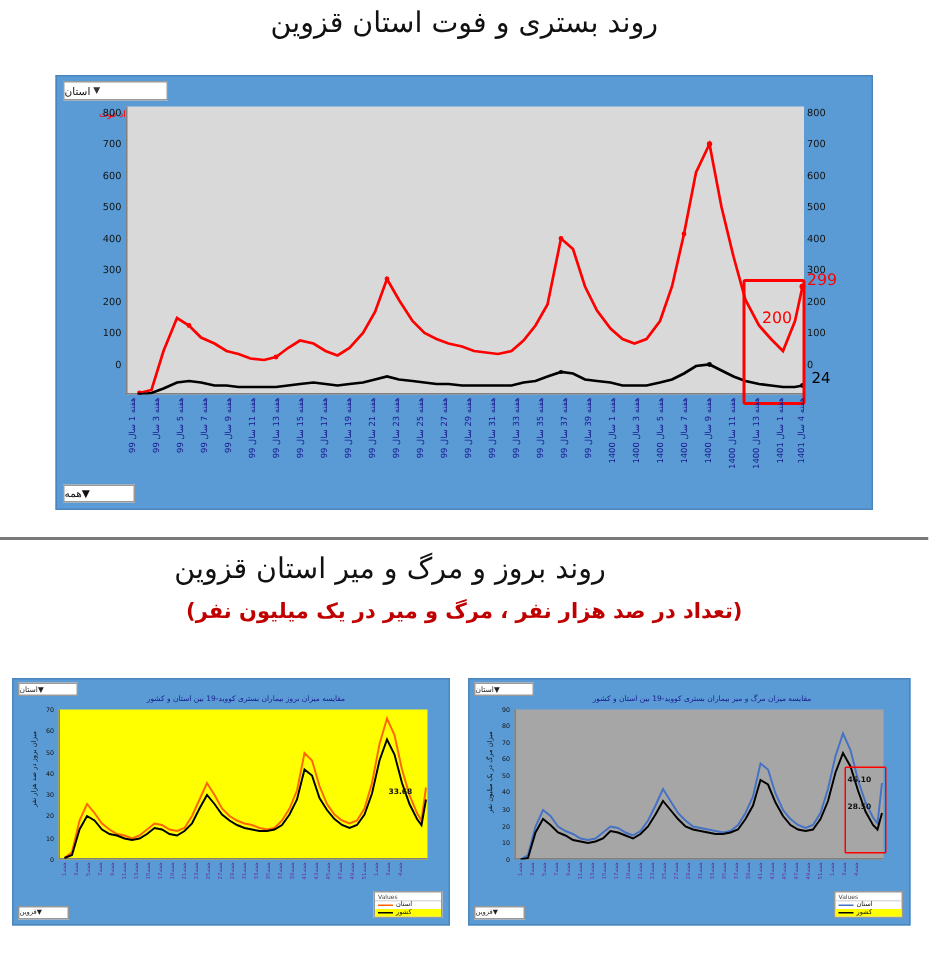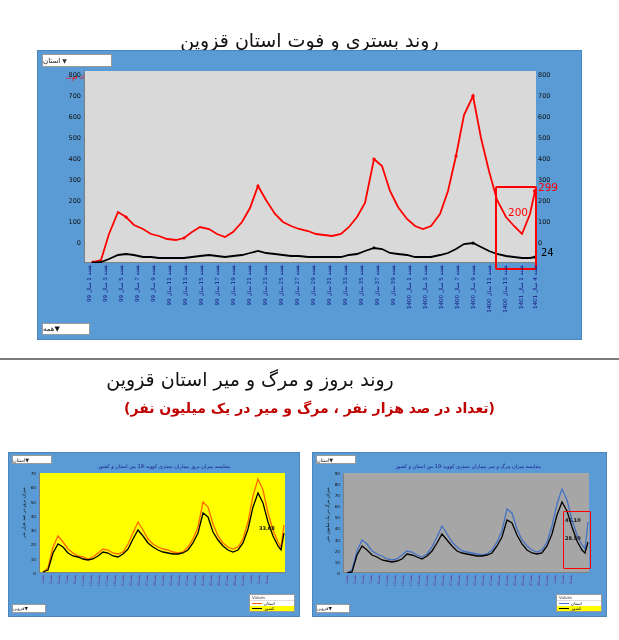--- a/index.html
+++ b/index.html
@@ -10,21 +10,21 @@
     overflow:hidden;
     position:relative;
   }
   .title-fa{
     text-align:center;
     color:#111;
     direction:rtl;
   }
   #top-title{
     font-size:19px;
-    padding-top:29px;
+    padding-top:4px;
     letter-spacing:0px;
   }
   
   #top-panel{
     position:absolute;
     left:37px; top:50px;
     width:545px; height:290px;
     background:#5a9bd5;
     border:1px solid #4a86bd;
     box-sizing:border-box;
@@ -120,21 +120,21 @@
     border:2px solid #ff0000;
     border-radius:2px;
   }
   
   #divider{
     position:absolute;left:0;top:358px;width:619px;height:2px;background:#7a7a7a;
   }
   
   #mid-title{
     position:absolute;left:0;top:368px;width:500px;
-    font-size:19px;color:#111;
+    font-size:19px;color:#111;padding-left:10px;
   }
   #mid-subtitle{
     position:absolute;left:0;top:400px;width:619px;
     font-size:14px;color:#c00000;font-weight:bold;
   }
   
   .small-panel{
     position:absolute;
     background:#5a9bd5;
     border:1px solid #4a86bd;

